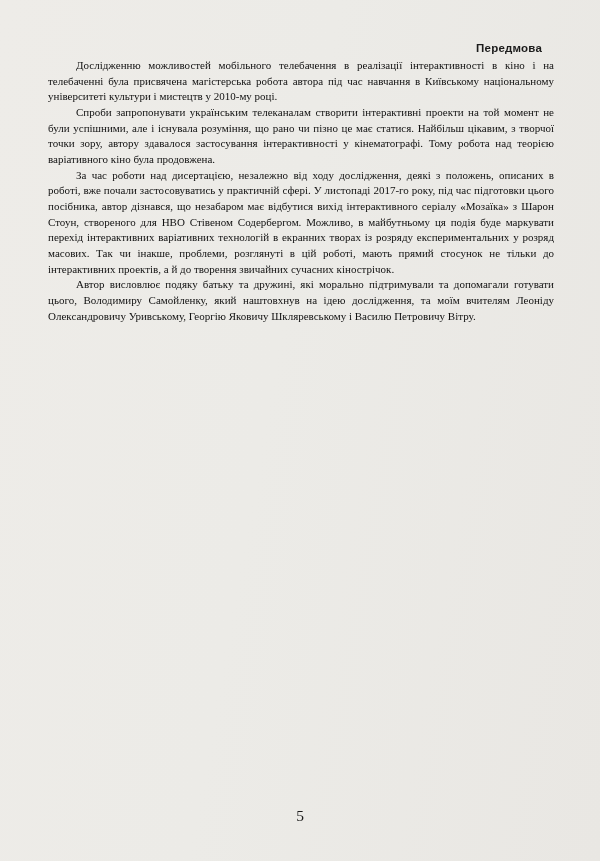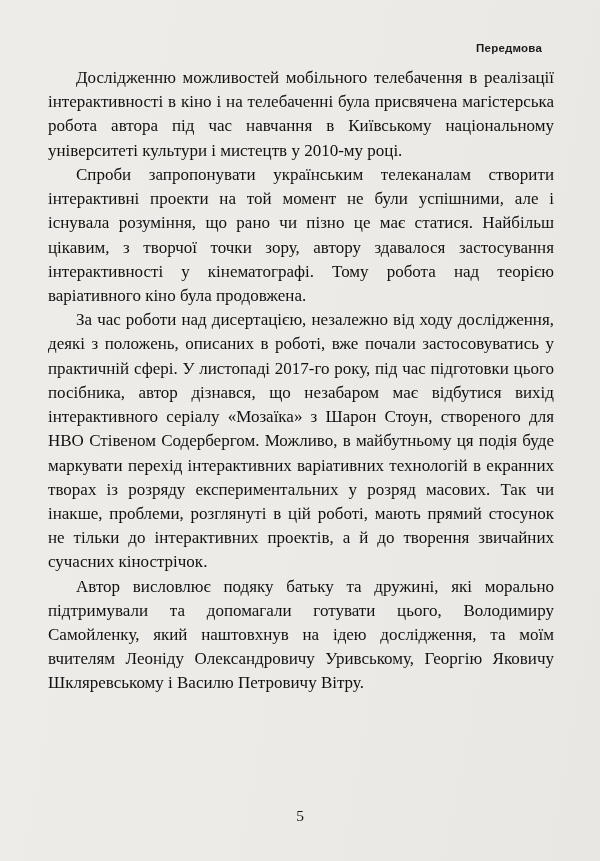--- a/index.html
+++ b/index.html
@@ -34,24 +34,24 @@
   .header-rule {
     position: absolute;
     top: 62px;
     left: 58px;
     right: 58px;
     height: 1px;
     background: transparent;
   }
   .body-text {
     position: absolute;
-    top: 66px;
+    top: 58px;
     left: 48px;
     width: 506px;
-    font-size: 17px;
+    font-size: 11px;
     line-height: 1.425;
     text-align: justify;
     text-justify: inter-word;
     color: #111111;
     -webkit-font-smoothing: antialiased;
   }
   .body-text p {
     margin: 0;
     text-indent: 28px;
     hyphens: auto;

